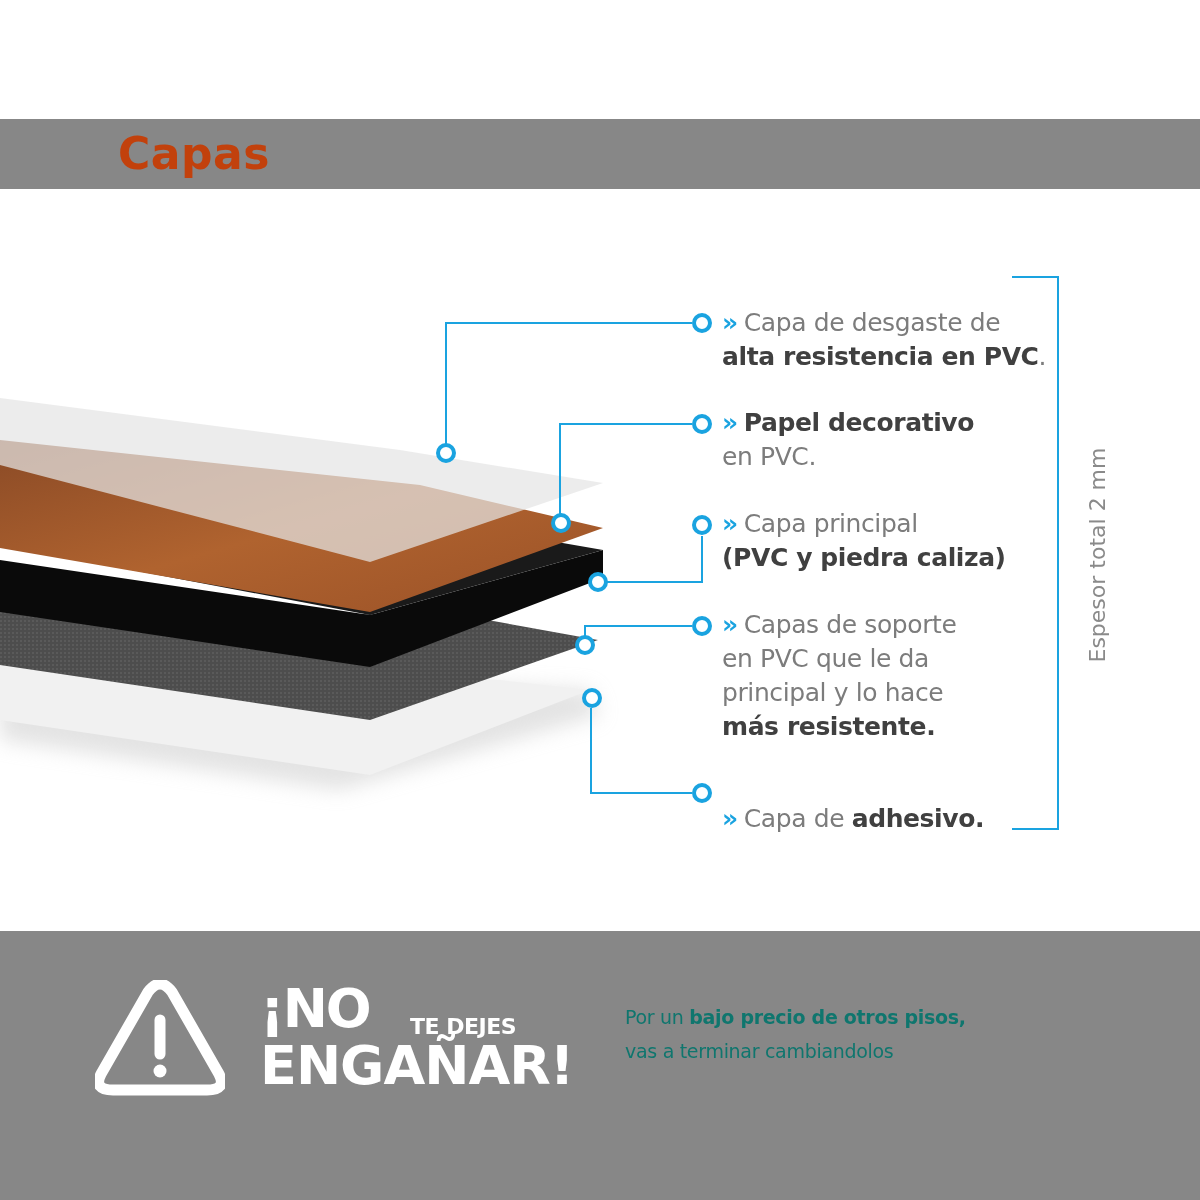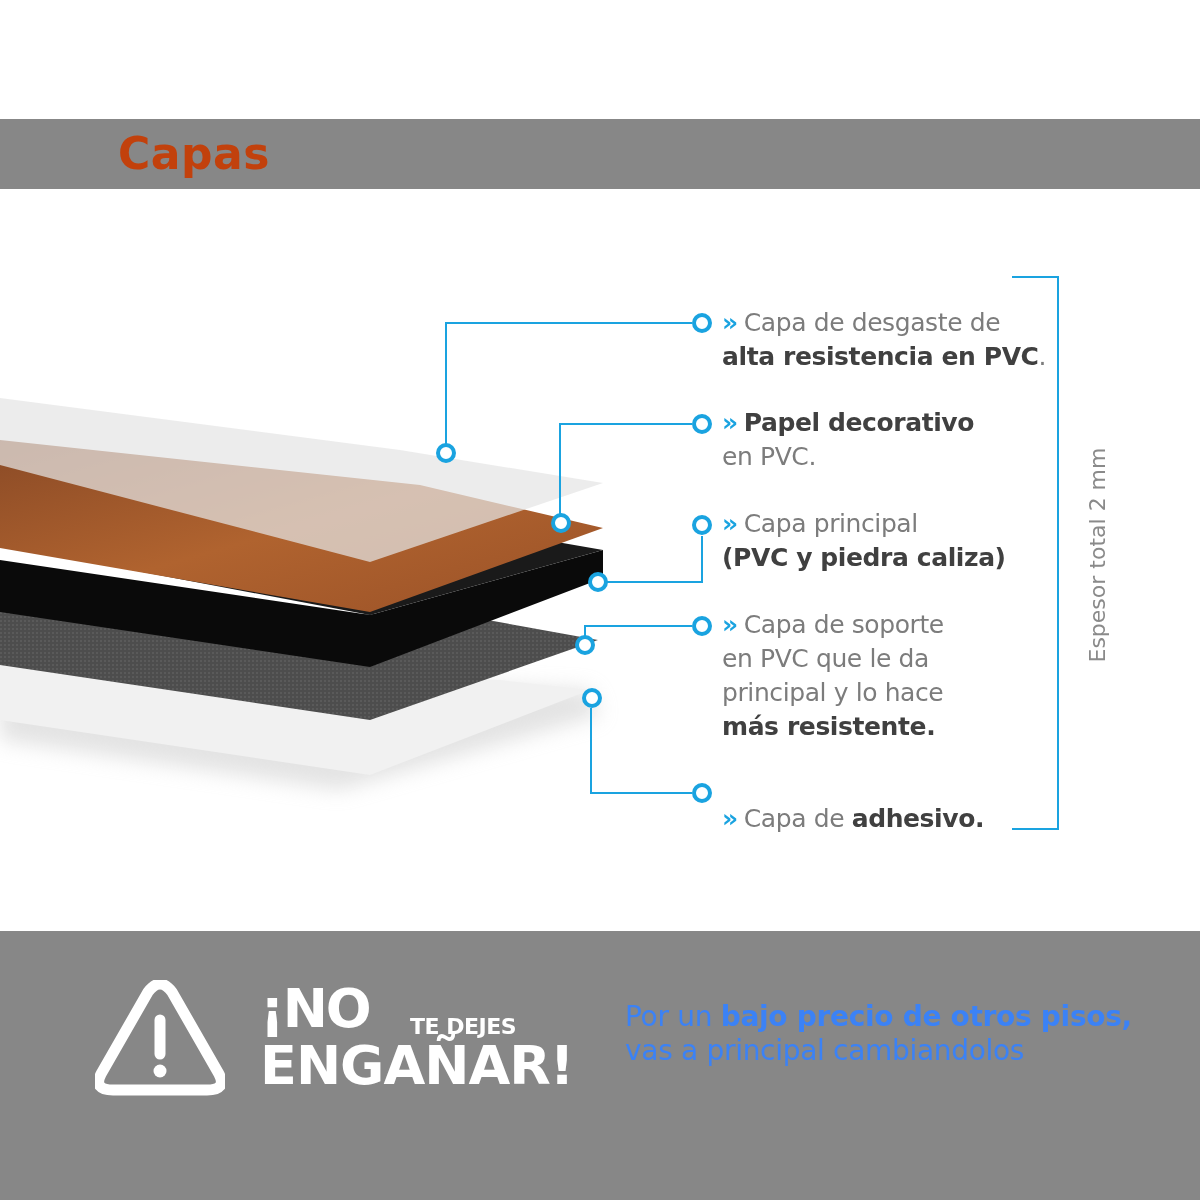--- a/index.html
+++ b/index.html
@@ -33,21 +33,21 @@
   .footer-band {
     position: absolute; left: 0; top: 931px; width: 1200px; height: 269px; background: #878787;
   }
   .warning-icon { position: absolute; left: 95px; top: 980px; width: 130px; height: 118px; }
   .slogan { position: absolute; left: 260px; top: 976px; color: #fff; font-family: "DejaVu Sans", sans-serif; font-weight: bold; }
   .slogan-no { position: absolute; left: 0; top: 0; font-size: 54px; line-height: 66px; letter-spacing: -2px; white-space: nowrap; }
   .slogan-small { position: absolute; left: 150px; top: 38px; font-size: 22px; white-space: nowrap; letter-spacing: -0.5px; }
   .slogan-big { position: absolute; left: 0; top: 60px; font-size: 54px; line-height: 60px; letter-spacing: -1px; white-space: nowrap; }
 
   .footer-text {
-    position: absolute; left: 625px; top: 1000px; color: #3b82f6; font-size: 28px; line-height: 34px;
+    position: absolute; left: 625px; top: 1000px; color: #0f766e; font-size: 19px; line-height: 34px;
     font-family: "DejaVu Sans", sans-serif; letter-spacing: -0.3px;
   }
   .footer-text b { font-weight: bold; }
 </style>
 </head>
 <body>
 
 <div class="header-band"></div>
 <div class="header-title">Capas</div>
 
@@ -119,21 +119,21 @@
 </div>
 <div class="label" style="top:406px;">
   <div><span class="arrow">»</span><b>Papel decorativo</b></div>
   <div><span>en PVC.</span></div>
 </div>
 <div class="label" style="top:507px;">
   <div><span class="arrow">»</span><span>Capa principal</span></div>
   <div><b>(PVC y piedra caliza)</b></div>
 </div>
 <div class="label" style="top:608px;">
-  <div><span class="arrow">»</span><span>Capa de soporte</span></div>
+  <div><span class="arrow">»</span><span>Capas de soporte</span></div>
   <div>en PVC que le da</div>
   <div>principal y lo hace</div>
   <div><b>más resistente.</b></div>
 </div>
 <div class="label" style="top:802px;">
   <div><span class="arrow">»</span><span>Capa de </span><b>adhesivo.</b></div>
 </div>
 
 <div class="thickness">Espesor total 2 mm</div>
 
@@ -143,14 +143,14 @@
   <line x1="65" y1="40" x2="65" y2="74" stroke="#ffffff" stroke-width="11" stroke-linecap="round"></line>
   <circle cx="65" cy="91" r="6.5" fill="#ffffff"></circle>
 </svg>
 <div class="slogan">
   <div class="slogan-no">¡NO</div>
   <div class="slogan-small">TE DEJES</div>
   <div class="slogan-big">ENGAÑAR!</div>
 </div>
 <div class="footer-text">
   <div><span>Por un </span><b>bajo precio de otros pisos,</b></div>
-  <div>vas a principal cambiandolos</div>
+  <div>vas a terminar cambiandolos</div>
 </div>
 
 </body></html>

